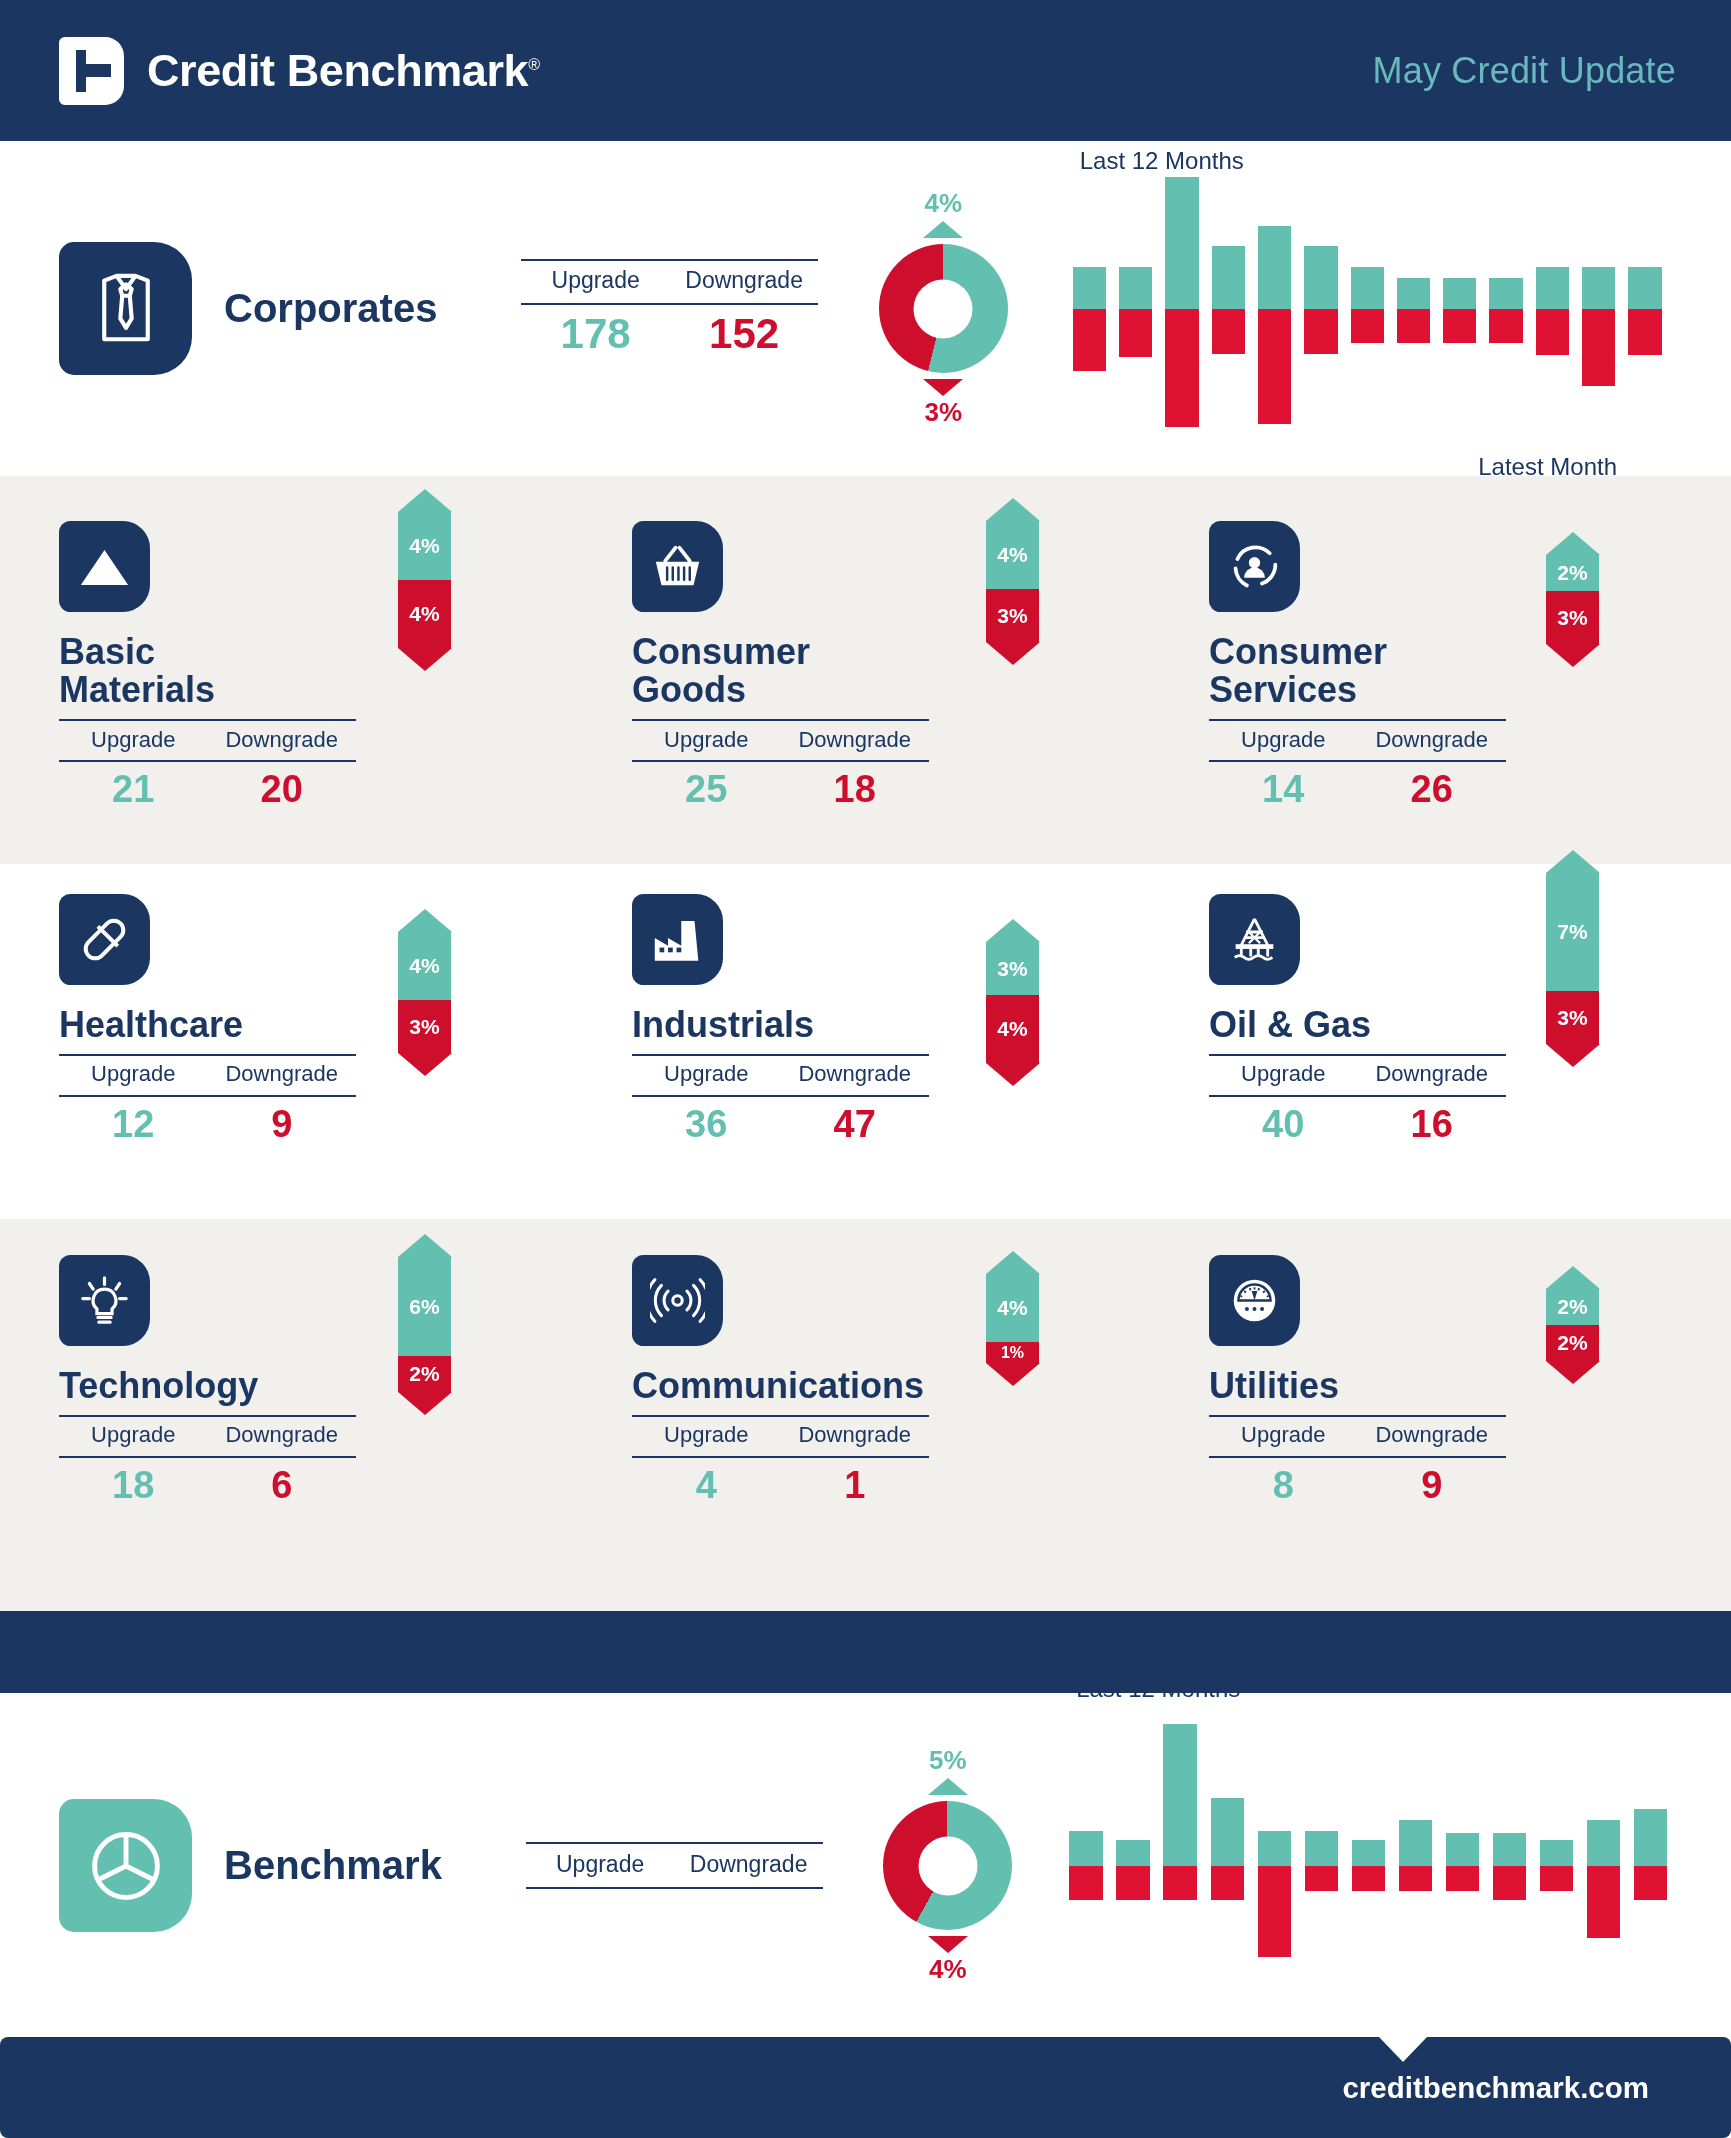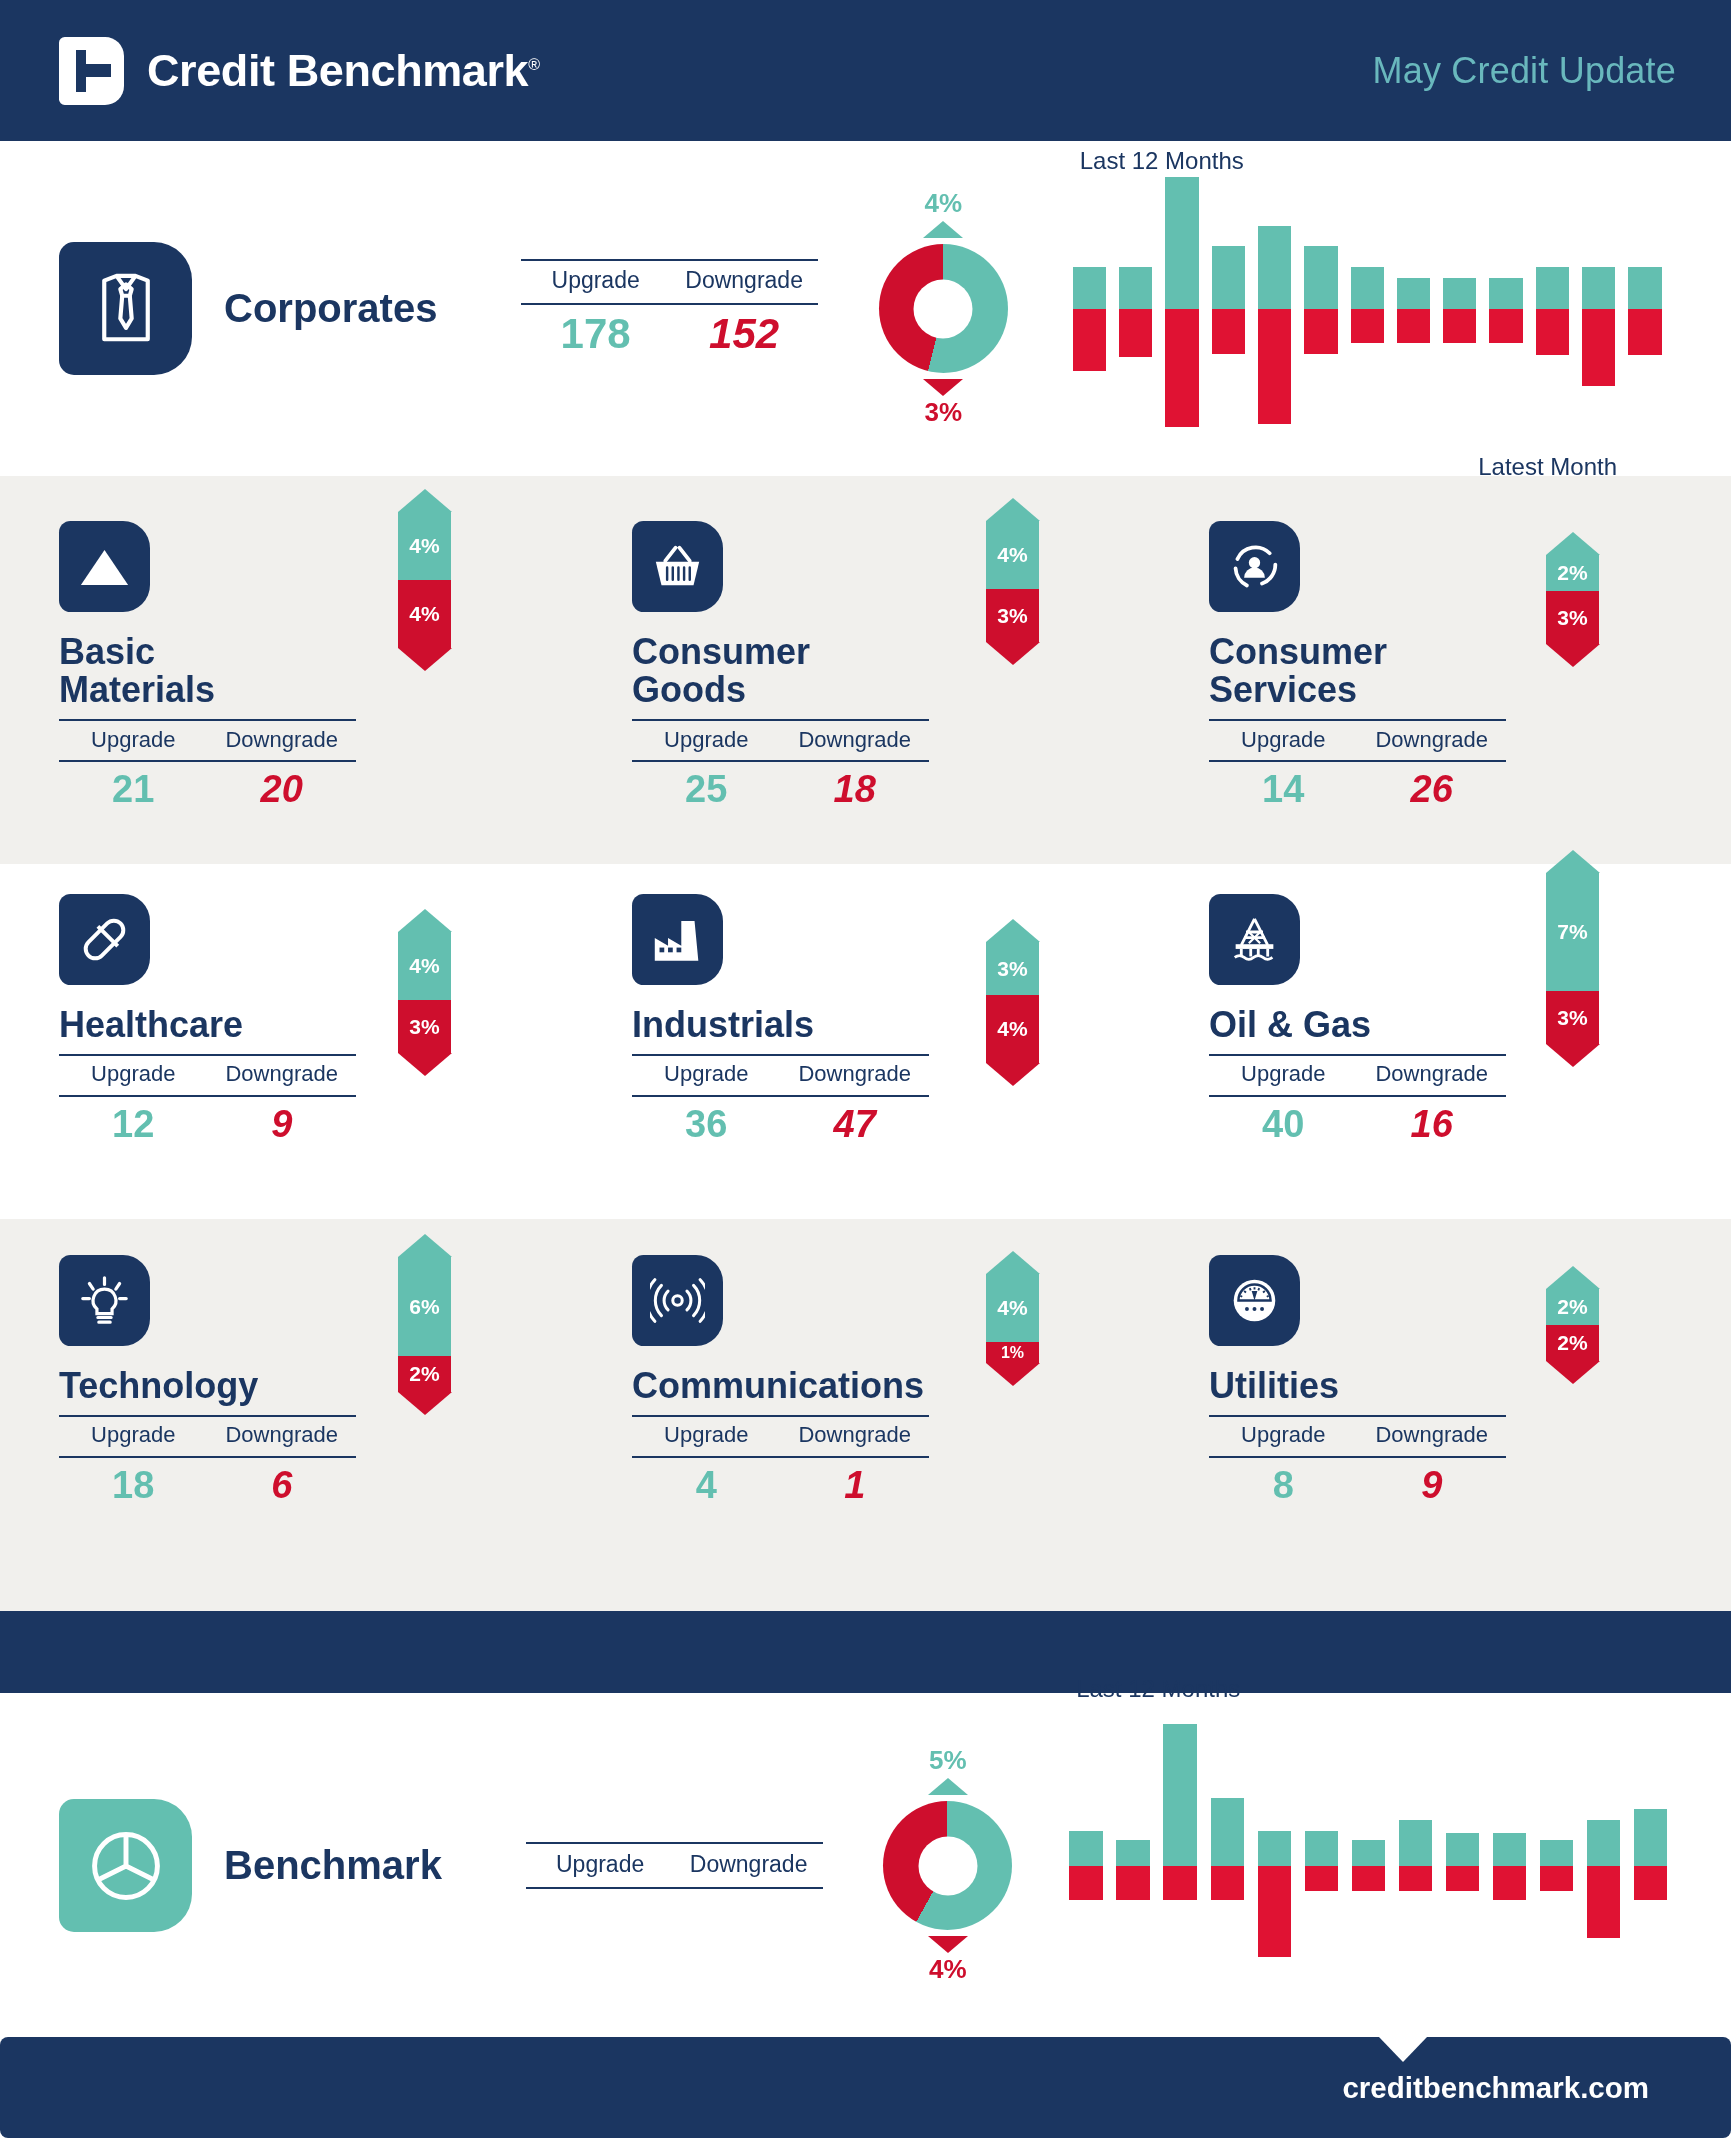--- a/index.html
+++ b/index.html
@@ -59,21 +59,21 @@
   .sum-title { font-size:40px; font-weight:700; margin-left:32px; white-space:nowrap; }
 
   .ud-table { width:297px; flex:none; }
   .ud-table .hdr {
     display:flex; border-top:2.4px solid #1b3661; border-bottom:2.4px solid #1b3661;
   }
   .ud-table .hdr > div { flex:1; text-align:center; font-size:23px; padding:6.7px 0 8.6px; font-weight:400; }
   .ud-table .vals { display:flex; padding-top:5.7px; }
   .ud-table .vals > div { flex:1; text-align:center; font-size:42px; font-weight:700; }
   .val-up { color:#63bfb0; }
-  .val-dn { color:#ce0e2d;font-style:italic; }
+  .val-dn { color:#ce0e2d; }
 
   
   .donut-wrap { position:relative; width:162px; flex:none; display:flex; flex-direction:column; align-items:center; }
   .donut-pct { font-size:26px; font-weight:700; line-height:1.05; }
   .donut-pct.up { color:#63bfb0; }
   .donut-pct.dn { color:#ce0e2d; }
   .tri-up { width:0;height:0;border-left:20px solid transparent;border-right:20px solid transparent;border-bottom:17px solid #63bfb0; margin:3.8px 0 5.7px; }
   .tri-dn { width:0;height:0;border-left:20px solid transparent;border-right:20px solid transparent;border-top:17px solid #ce0e2d; margin:5.7px 0 3.8px; }
   .donut { width:129px; height:129px; border-radius:50%; position:relative; }
   .donut::after{

